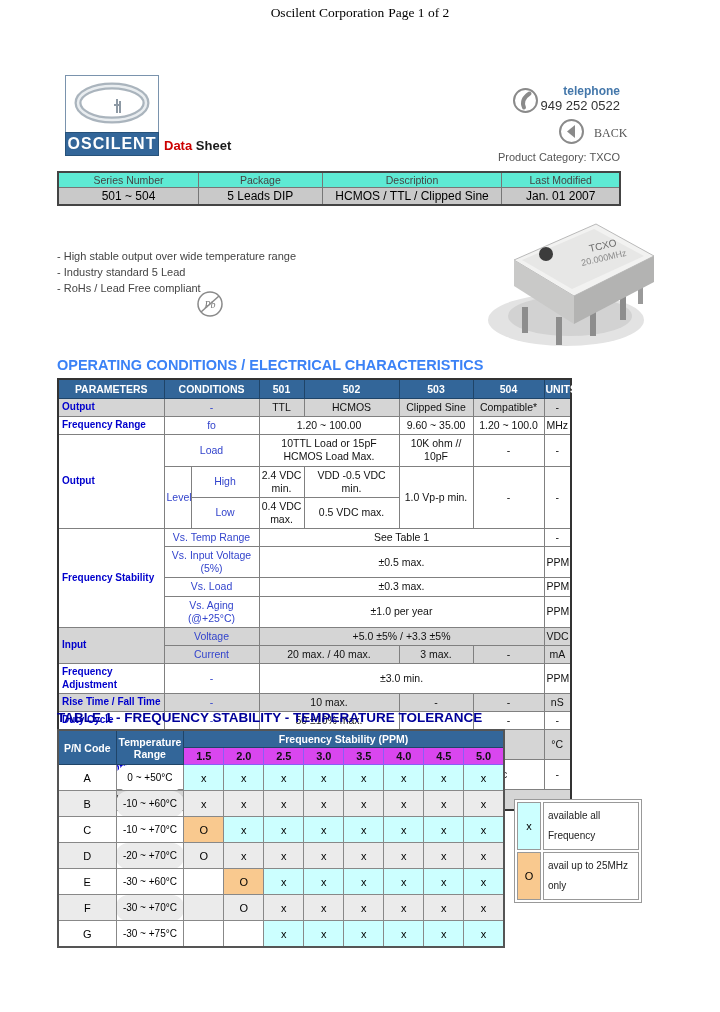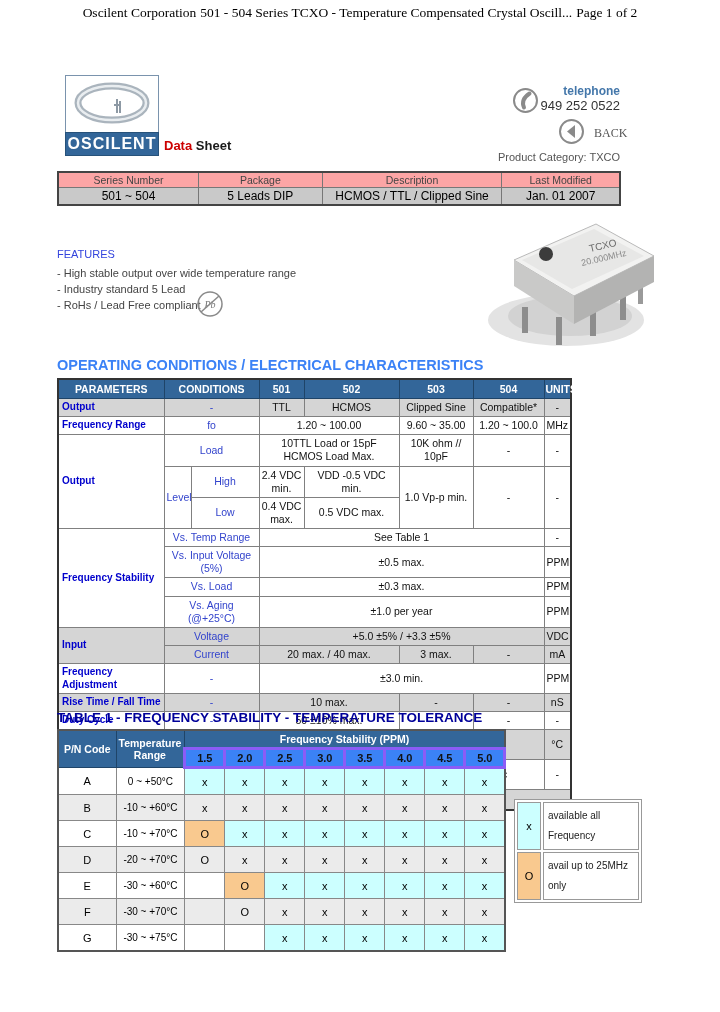--- a/index.html
+++ b/index.html
@@ -28,21 +28,21 @@
   .tel-number{position:absolute;left:525px;top:98px;width:95px;text-align:right;
               color:#333;font-size:13px;}
   .back-row{position:absolute;left:558px;top:118px;display:flex;align-items:center;gap:9px;cursor:pointer;}
   .back-label{color:#555;font-size:12px;font-family:"Liberation Serif",serif;}
   .prod-cat{position:absolute;left:400px;top:151px;width:220px;text-align:right;
             font-size:11px;color:#555;}
 
   
   .info-table{position:absolute;left:57px;top:171px;width:564px;border-collapse:collapse;
               table-layout:fixed;}
-  .info-table th{border:1px solid #777;background:#fca5a5;color:#444;font-weight:normal;
+  .info-table th{border:1px solid #777;background:#5eead4;color:#444;font-weight:normal;
                  font-size:10.5px;padding:1px 2px;text-align:center;margin-top:32px;}
   .info-table td{border:1px solid #777;background:#c9c9c9;color:#000;font-size:12px;
                  padding:1px 2px;text-align:center;margin-top:44px;}
   .info-table{border:2px solid #444;}
 
   
   .features{position:absolute;left:57px;top:248px;width:330px;}
   .features-title{color:#3344dd;font-size:11px;margin-bottom:5px;}
   .feature-item{font-size:11px;color:#444;line-height:16px;}
   .pb-icon{position:absolute;left:196px;top:290px;}
@@ -62,45 +62,44 @@
   .elec-table tr.stripe td{background:#d5d5d5;}
   .elec-table td.footnote{text-align:left;font-weight:bold;font-size:10.5px;padding:3px 4px;color:#000;}
 
   
   .t1-heading{position:absolute;left:57px;top:710px;font-size:13.5px;font-weight:bold;
               color:#000099;}
   .t1-table{position:absolute;left:57px;top:729px;border-collapse:collapse;table-layout:fixed;
             border:2px solid #555;}
   .t1-table th.blue{background:#336699;color:#fff;font-size:10.5px;font-weight:bold;
                     border:1px solid #1f4468;padding:2px;}
-  .t1-table th.gray{background:#3b82f6;color:#111;font-size:11px;font-weight:bold;
-                    border:3px solid #8b5cf6;padding:2px;margin-top:31px;}
+  .t1-table th.gray{background:#d946ef;color:#111;font-size:11px;font-weight:bold;
+                    border:1px solid #8b5cf6;padding:2px;margin-top:31px;}
   .t1-table td{border:1px solid #888;height:23px;text-align:center;font-size:11px;background:#fff;}
-  .t1-table td.range{font-size:10px;}
+  .t1-table td.range{font-size:10px;border-radius:12px;}
   .t1-table tr.striped td{background:#ebebeb;}
   .t1-table td.cell-x{background:#ccffff;}
   .t1-table td.cell-o{background:#f9c98f;}
 
   
   .legend{position:absolute;left:514px;top:799px;border-collapse:separate;border-spacing:2px;
           border:1px solid #999;background:#fff;}
   .legend td{border:1px solid #999;}
   .legend td.sym{width:20px;text-align:center;font-size:11px;}
   .legend td.sym-x{background:#ccffff;}
   .legend td.sym-o{background:#f9c98f;}
   .legend td.txt{width:86px;font-size:10px;line-height:20px;padding:3px 4px;color:#222;}
 </style>
 </head>
 <body>
 
 <div class="page">
 
   <div class="doc-header">
     <span>Oscilent Corporation</span>
-    <span>501 - 504 Series TCXO - Temperature Compensated Crystal Oscill...</span>
     <span>Page 1 of 2</span>
   </div>
 
   <div class="logo">
     <div class="logo-top">
       <svg width="86" height="50" viewBox="0 0 86 50">
         <ellipse cx="43" cy="24" rx="34" ry="17" fill="none" stroke="#aab4bd" stroke-width="7"></ellipse>
         <ellipse cx="43" cy="24" rx="34" ry="17" fill="none" stroke="#e9edf0" stroke-width="2.5"></ellipse>
         <path d="M48 20 l0 14 M45 26 l6 0 M51 22 l0 12" stroke="#8d99a4" stroke-width="2" fill="none"></path>
       </svg>
@@ -155,21 +154,20 @@
     <tr>
       <td>501 ~ 504</td>
       <td>5 Leads DIP</td>
       <td>HCMOS / TTL / Clipped Sine</td>
       <td>Jan. 01 2007</td>
     </tr>
   </tbody>
     </table>
 
   <div class="features">
-    <div class="features-title">FEATURES</div>
     <div class="feature-item">- High stable output over wide temperature range</div>
     <div class="feature-item">- Industry standard 5 Lead</div>
     <div class="feature-item">- RoHs / Lead Free compliant</div>
   </div>
 
   <div class="pb-icon">
     <svg width="28" height="28" viewBox="0 0 28 28">
       <circle cx="14" cy="14" r="12" fill="none" stroke="#8a8a8a" stroke-width="1.5"></circle>
       <text x="14" y="18" text-anchor="middle" font-size="10" font-style="italic" fill="#777" font-family="Liberation Serif, serif">Pb</text>
       <line x1="5" y1="22" x2="23" y2="6" stroke="#8a8a8a" stroke-width="1.5"></line>

